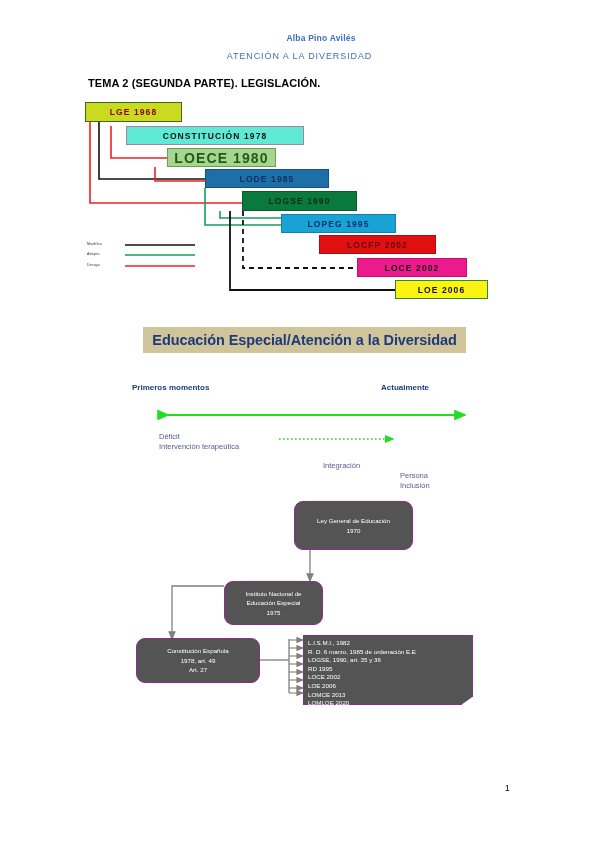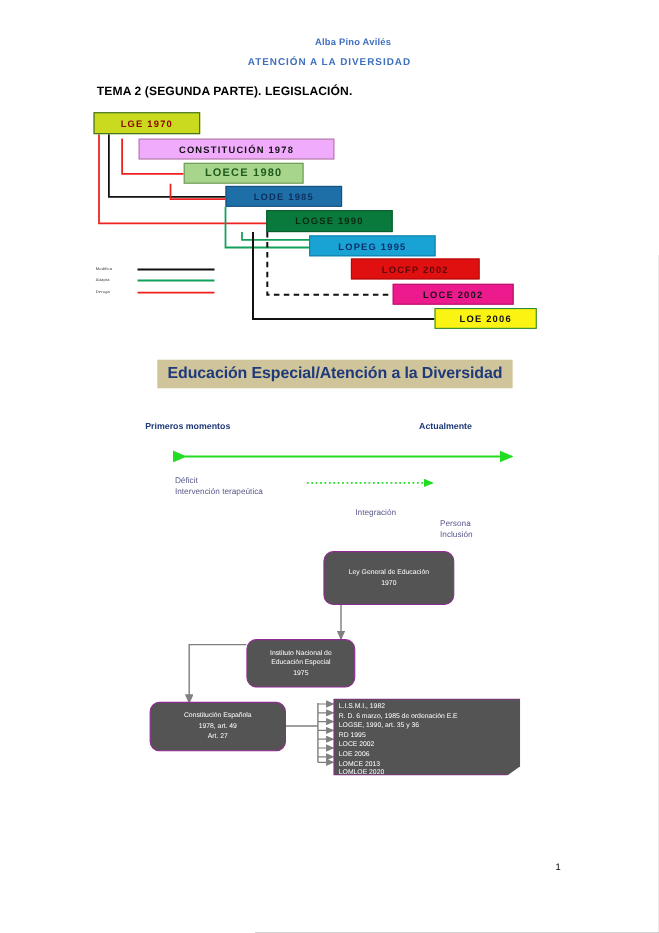--- a/index.html
+++ b/index.html
@@ -22,21 +22,21 @@
   .hdr {
     position: absolute;
     left: 0; right: 0;
     text-align: center;
     color: #3f6fbf;
     font-size: 8.5px;
     font-weight: bold;
     letter-spacing: .2px;
   }
   #hdr-author { top: 33px; padding-left: 43px; }
-  #hdr-subject { top: 51px; font-weight: bold; letter-spacing: .9px; font-size: 9px; }
+  #hdr-subject { top: 51px; font-weight: normal; letter-spacing: .9px; font-size: 9px; }
   #tema-title {
     position: absolute;
     left: 88px;
     top: 77px;
     font-size: 11px;
     font-weight: bold;
     color: #000;
     letter-spacing: .1px;
   }
 
@@ -164,24 +164,24 @@
 
       <path d="M 145,111 L 145,190 L 310,190" stroke="#111111" stroke-width="1.8" fill="none"></path>
 
       <path d="M 158,111 L 158,168 L 272,168" stroke="#111111" stroke-width="1.8" fill="none" stroke-dasharray="5,4"></path>
 
       <line x1="40" y1="145" x2="110" y2="145" stroke="#111111" stroke-width="1.6"></line>
       <line x1="40" y1="155" x2="110" y2="155" stroke="#12a05a" stroke-width="1.6"></line>
       <line x1="40" y1="166" x2="110" y2="166" stroke="#ef2020" stroke-width="1.6"></line>
     </svg>
     <div id="stair-boxes">
-        <div class="law-box" style="left: 0px; top: 2px; width: 97px; height: 20px; background: rgb(202, 218, 30); color: rgb(139, 0, 0); border: 1px solid rgb(58, 107, 32); font-size: 8.5px;">LGE 1970</div>
-        <div class="law-box" style="left: 41px; top: 26px; width: 178px; height: 19px; background: #f0abfc; color: rgb(17, 17, 17); border: 1px solid rgb(176, 127, 160); font-size: 8.5px;">CONSTITUCIÓN 1978</div>
-        <div class="law-box" style="left: 82px; top: 48px; width: 109px; height: 19px; background: rgb(168, 213, 140); color: rgb(29, 92, 29); border: 1px solid rgb(111, 154, 87); font-size: 10px;">LOECE 1980</div>
-        <div class="law-box" style="left: 120px; top: 69px; width: 106px; height: 19px; background: rgb(30, 111, 168); color: rgb(13, 47, 94); border: 1px solid rgb(20, 81, 125); font-size: 8.5px;">LODE 1985</div>
+        <div class="law-box" style="left: 0px; top: 2px; width: 97px; height: 20px; background: rgb(202, 218, 30); color: rgb(139, 0, 0); border: 1px solid rgb(58, 107, 32); font-size: 8.5px;">LGE 1968</div>
+        <div class="law-box" style="left: 41px; top: 26px; width: 178px; height: 19px; background: #5eead4; color: rgb(17, 17, 17); border: 1px solid rgb(176, 127, 160); font-size: 8.5px;">CONSTITUCIÓN 1978</div>
+        <div class="law-box" style="left: 82px; top: 48px; width: 109px; height: 19px; background: rgb(168, 213, 140); color: rgb(29, 92, 29); border: 1px solid rgb(111, 154, 87); font-size: 14px;">LOECE 1980</div>
+        <div class="law-box" style="left: 120px; top: 69px; width: 124px; height: 19px; background: rgb(30, 111, 168); color: rgb(13, 47, 94); border: 1px solid rgb(20, 81, 125); font-size: 8.5px;">LODE 1985</div>
         <div class="law-box" style="left: 157px; top: 91px; width: 115px; height: 20px; background: rgb(10, 122, 60); color: rgb(10, 42, 18); border: 1px solid rgb(10, 92, 44); font-size: 8.5px;">LOGSE 1990</div>
         <div class="law-box" style="left: 196px; top: 114px; width: 115px; height: 19px; background: rgb(25, 162, 212); color: rgb(13, 47, 110); border: 1px solid rgb(20, 129, 171); font-size: 8.5px;">LOPEG 1995</div>
         <div class="law-box" style="left: 234px; top: 135px; width: 117px; height: 19px; background: rgb(224, 16, 16); color: rgb(94, 10, 10); border: 1px solid rgb(176, 12, 12); font-size: 8.5px;">LOCFP 2002</div>
         <div class="law-box" style="left: 272px; top: 158px; width: 110px; height: 19px; background: rgb(236, 26, 140); color: rgb(22, 18, 26); border: 1px solid rgb(184, 20, 112); font-size: 8.5px;">LOCE 2002</div>
         <div class="law-box" style="left: 310px; top: 180px; width: 93px; height: 19px; background: rgb(251, 243, 18); color: rgb(17, 17, 17); border: 1px solid rgb(45, 138, 58); font-size: 8.5px;">LOE 2006</div>
       </div>
     <div id="stair-legend">
         <div class="legend-lbl" style="left: 2px; top: 142px;">Modifica</div>
         <div class="legend-lbl" style="left: 2px; top: 152px;">Adapta</div>
         <div class="legend-lbl" style="left: 2px; top: 163px;">Deroga</div>

